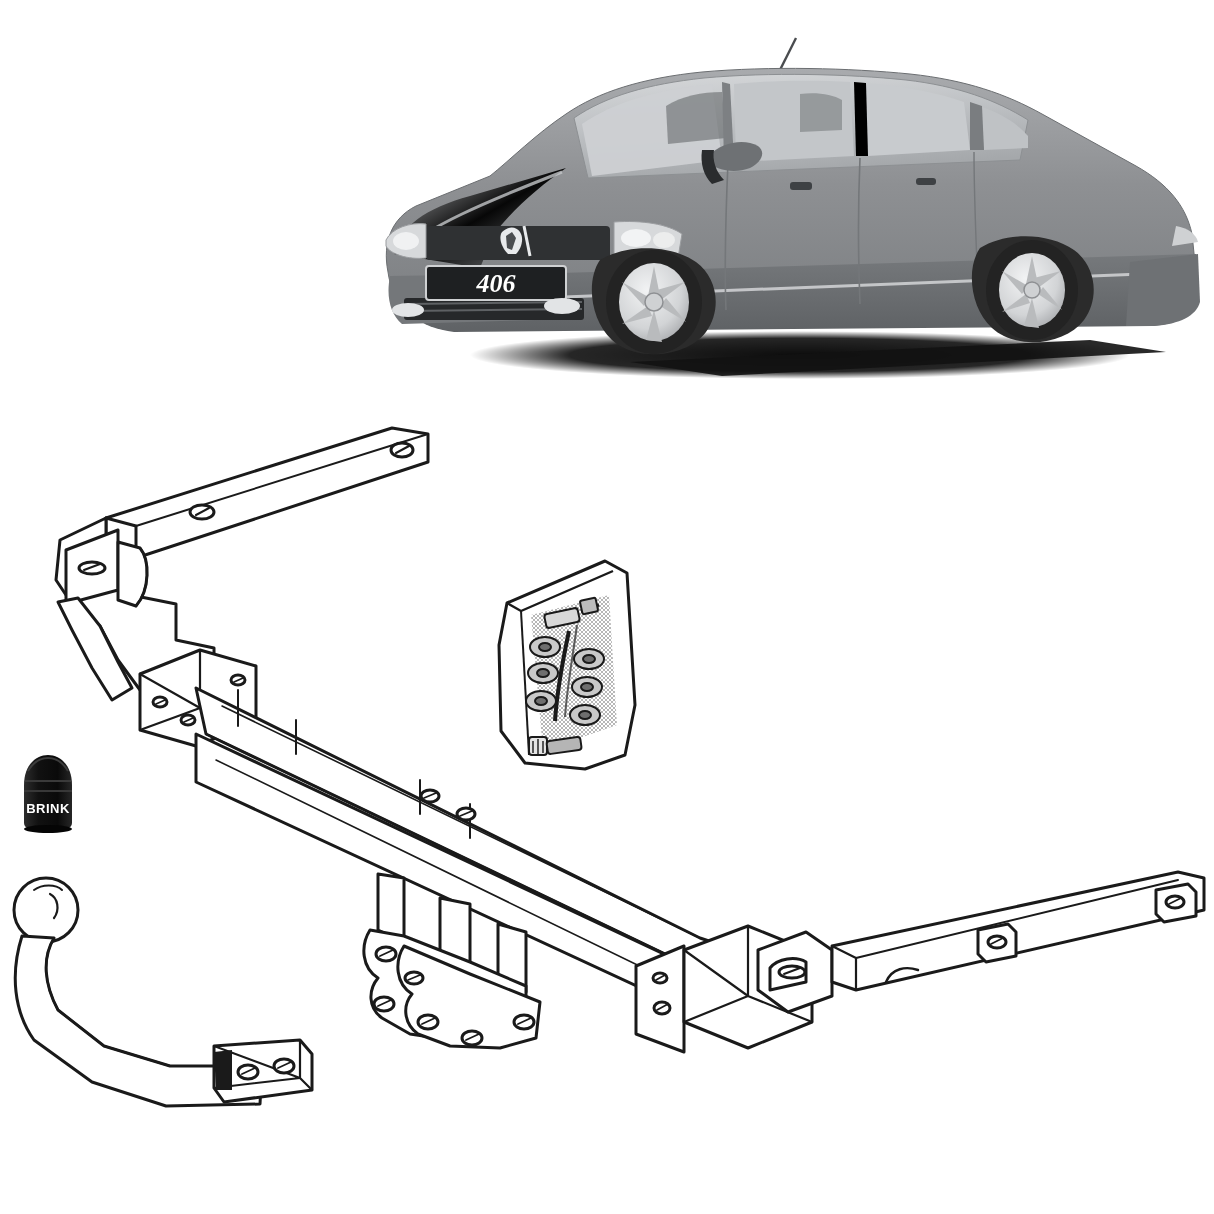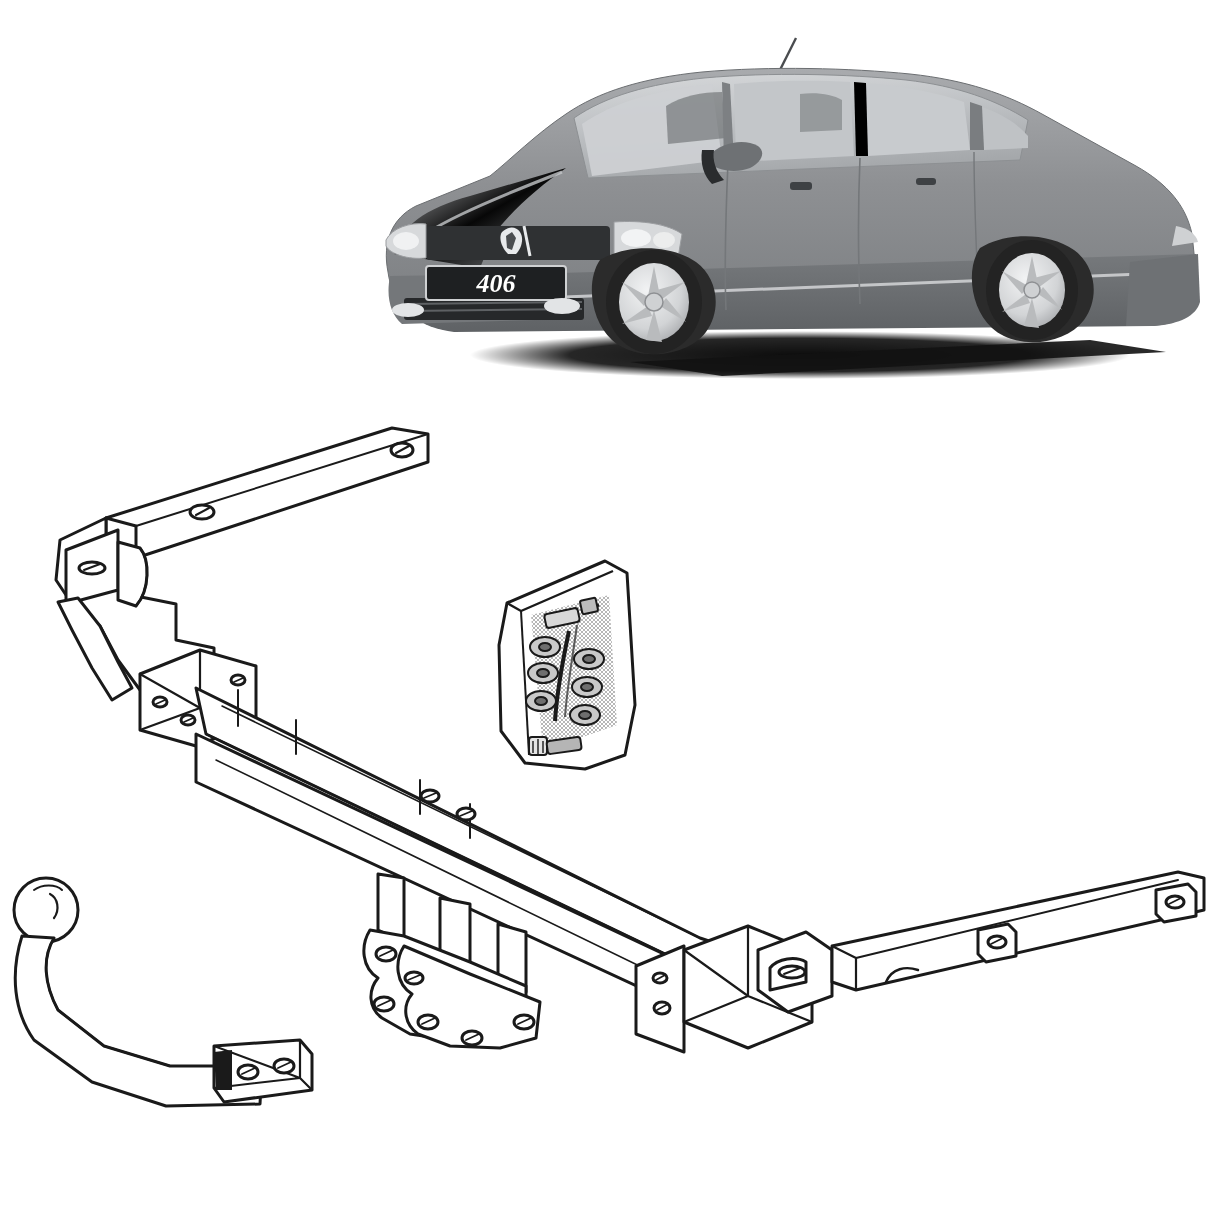--- a/index.html
+++ b/index.html
@@ -327,20 +327,41 @@
           <ellipse cx="284" cy="676" rx="10" ry="7" fill="#ffffff"></ellipse>
           <path d="M278,678 L291,672" stroke-width="1.8" fill="none"></path>
 
           <path d="M214,662 L232,660 L232,700 L216,700 Z" fill="#1a1a1a" stroke="none"></path>
         </g>
 
       </g>
     </svg>
   </div>
 
+  <div class="cap-art">
+    <svg viewBox="0 0 80 90" width="80" height="90">
+      <defs>
+        <linearGradient id="capGrad" x1="0" y1="0" x2="1" y2="0">
+          <stop offset="0%" stop-color="#2c2c2c"></stop>
+          <stop offset="30%" stop-color="#111111"></stop>
+          <stop offset="70%" stop-color="#0a0a0a"></stop>
+          <stop offset="100%" stop-color="#262626"></stop>
+        </linearGradient>
+      </defs>
+      <g>
+        <path d="M16,78 L16,40 C16,20 28,10 40,10 C52,10 64,20 64,40 L64,78
+                 C64,84 56,86 40,86 C24,86 16,84 16,78 Z" fill="url(#capGrad)"></path>
+        <path d="M20,26 C26,16 34,13 40,13 C46,13 54,16 60,26" fill="none" stroke="#3c3c3c" stroke-width="2"></path>
+        <path d="M17,36 L63,36" fill="none" stroke="#3a3a3a" stroke-width="2"></path>
+        <path d="M16,46 L64,46" fill="none" stroke="#383838" stroke-width="2"></path>
+        <ellipse cx="40" cy="84" rx="24" ry="4" fill="#050505"></ellipse>
+      </g>
+      <text x="40" y="68" text-anchor="middle" font-family="'Liberation Sans', sans-serif" font-weight="bold" font-size="13" letter-spacing="0.5" fill="#ffffff">BRINK</text>
+    </svg>
+  </div>
 
   <div class="hw-art">
     <svg viewBox="0 0 175 225" width="175" height="225">
       <defs>
         <pattern id="hatch" width="4" height="4" patternUnits="userSpaceOnUse">
           <rect width="4" height="4" fill="#ffffff"></rect>
           <circle cx="1" cy="1" r="1" fill="#9a9a9a"></circle>
           <circle cx="3" cy="3" r="1" fill="#9a9a9a"></circle>
         </pattern>
       </defs>

